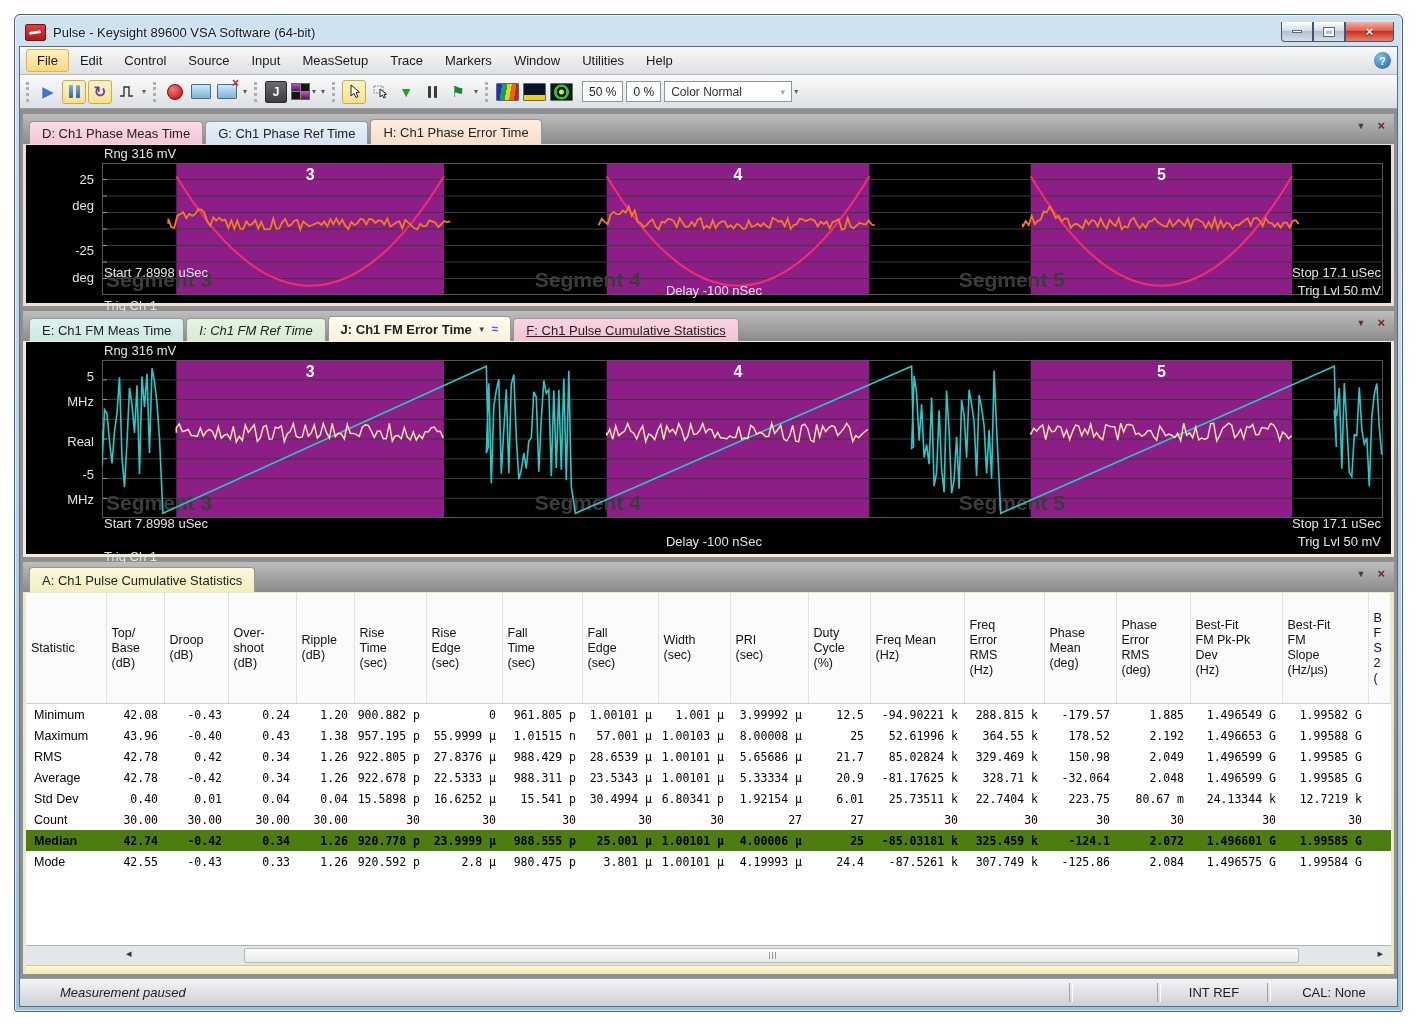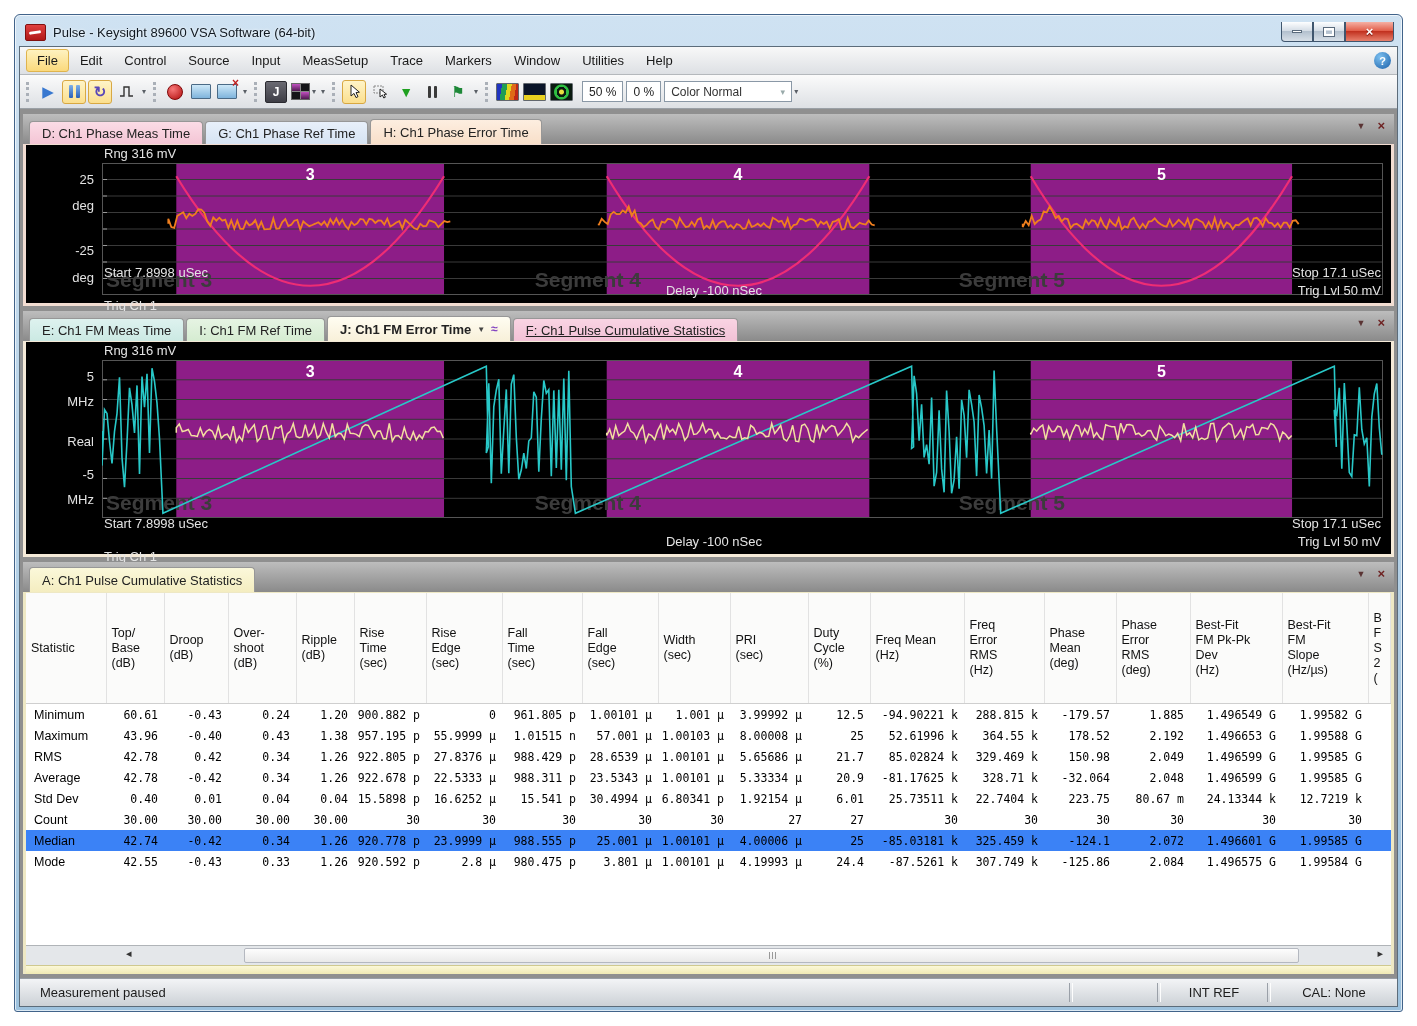--- a/index.html
+++ b/index.html
@@ -50,21 +50,21 @@
   .tfield{height:21px;box-sizing:border-box;border:1px solid #8a98a6;background:#fff;font-size:12px;color:#222;display:flex;align-items:center;padding:0 6px;margin-left:3px;}
   .tselect{width:128px;justify-content:space-between;color:#333;}
   .sel-arrow{color:#9aa;font-size:9px;}
   
   .panel{margin:5px 3px 0;display:flex;flex-direction:column;flex:0 0 auto;}
   .tabstrip{height:27px;flex:0 0 auto;background:linear-gradient(#bdbdbd,#8a8a8a);display:flex;align-items:flex-end;padding:3px 6px 0;position:relative;}
   .tab{height:23px;box-sizing:border-box;display:flex;align-items:center;gap:6px;padding:0 12px;font-size:13px;color:#222;
     border:1px solid #979797;border-bottom:none;border-radius:4px 4px 0 0;margin-right:2px;}
   .t-pink{background:linear-gradient(#fbdce6,#f4c5d5);} .t-blue{background:linear-gradient(#e8f0fa,#d6e3f3);}
   .t-peach{background:linear-gradient(#fdeee0,#f8dfc9);} .t-cyan{background:linear-gradient(#def2ef,#cbe9e3);}
-  .t-green{background:linear-gradient(#e6f4e3,#d5ecd1);} .t-cream{background:linear-gradient(#fffdf2,#f8f0d9);}
+  .t-green{background:linear-gradient(#e6f4e3,#d5ecd1);font-style:italic;} .t-cream{background:linear-gradient(#fffdf2,#f8f0d9);}
   .t-rose{background:linear-gradient(#f9d4e3,#f2c1d6);text-decoration:underline;} .t-yellow{background:linear-gradient(#fbf8da,#f4edc0);}
   .tab.active{height:25px;}
   .tab-dd{font-size:8px;color:#444;} .tab-wave{color:#8040c0;font-weight:bold;font-size:12px;}
   .strip-controls{position:absolute;right:9px;top:7px;display:flex;gap:12px;align-items:center;}
   .sc-dd{font-size:9px;color:#5a3434;} .sc-x{font-size:13px;font-weight:bold;color:#6e2222;line-height:10px;}
   .chart-body{position:relative;background:#000;border-style:solid;border-width:1px 3px 3px;}
   .p1 .chart-body{height:190px;border-color:#f2ddd2;}
   .p2 .chart-body{height:216px;border-color:#f5ead8;}
   .rng{position:absolute;left:78px;top:1px;color:#e4e4e4;font-size:13px;}
   .plot{position:absolute;left:76px;top:18px;right:8px;}
@@ -76,29 +76,29 @@
   .an-delay{position:absolute;left:44%;top:18px;} .an-stop{position:absolute;right:0;top:0;} .an-lvl{position:absolute;right:0;top:18px;}
   
   .p3{flex:1 1 auto;min-height:0;}
   .stat-body{flex:1;min-height:0;background:#fff;border:solid #eee8c4;border-width:1px 3px 0;display:flex;flex-direction:column;}
   .table-wrap{flex:1;min-height:0;overflow:hidden;}
   table{border-collapse:collapse;table-layout:fixed;width:100%;}
   th{height:110px;font-weight:normal;font-size:12.5px;line-height:15px;text-align:left;vertical-align:middle;
      padding:0 2px 0 5px;white-space:pre-line;background:#fbfbfa;border-right:1px solid #e2e2e2;border-bottom:1px solid #cfcfcf;overflow:hidden;color:#111;}
   td{font-family:"DejaVu Sans Mono",monospace;font-size:11.5px;color:#000;text-align:right;padding:3.5px 6px 3.5px 2px;white-space:nowrap;overflow:hidden;}
   td:first-child{font-family:"Liberation Sans",sans-serif;font-size:12.5px;text-align:left;padding-left:8px;}
-  tr.alt td{background:#3b82f6;}
+  tr.alt td{background:#4d7c0f;font-weight:bold;}
   .hscroll{height:19px;flex:0 0 auto;background:#e4e7ea;border-top:1px solid #b0b4b8;position:relative;}
   .hs-left{position:absolute;left:100px;top:1px;color:#333;font-size:11px;} .hs-right{position:absolute;right:8px;top:1px;color:#333;font-size:11px;}
   .hs-thumb{position:absolute;left:218px;right:92px;top:2px;bottom:2px;background:linear-gradient(#fdfdfd,#e9e9e9);border:1px solid #b4b8c0;border-radius:2px;}
   .hs-grip{position:absolute;left:50%;top:3px;bottom:3px;width:1px;background:#999;box-shadow:-3px 0 0 #999,3px 0 0 #999;}
   .cream-strip{height:8px;flex:0 0 auto;background:linear-gradient(#fbf8d8,#efe9b4);border-top:1px solid #cfc98f;}
   
   .statusbar{height:27px;flex:0 0 auto;margin-top:4px;background:linear-gradient(#f3f4f6,#ccd1d6);border-top:1px solid #989ea6;display:flex;align-items:center;font-size:13px;color:#1c1c1c;}
-  .sb-msg{padding-left:20px;flex:1;}
+  .sb-msg{padding-left:40px;flex:1;font-style:italic;}
   .sb-sep{width:2px;height:19px;border-left:1px solid #9aa0a8;border-right:1px solid #fdfdfd;flex:0 0 auto;}
   .sb-cell{text-align:center;flex:0 0 auto;padding:0 4px;}
   .sb-blank{width:76px;} .sb-ref{width:98px;} .sb-cal{width:118px;}
 </style>
 </head>
 <body>
 
 <div class="window">
   <div class="titlebar">
     <span class="app-icon"></span>
@@ -472,21 +472,21 @@
                   <th>B
 F
 S
 2
 (</th>
                 </tr>
               </thead>
               <tbody>
                 <tr>
                   <td>Minimum</td>
-                  <td>60.61</td>
+                  <td>42.08</td>
                   <td>-0.43</td>
                   <td>0.24</td>
                   <td>1.20</td>
                   <td>900.882 p</td>
                   <td>0</td>
                   <td>961.805 p</td>
                   <td>1.00101 µ</td>
                   <td>1.001 µ</td>
                   <td>3.99992 µ</td>
                   <td>12.5</td>

